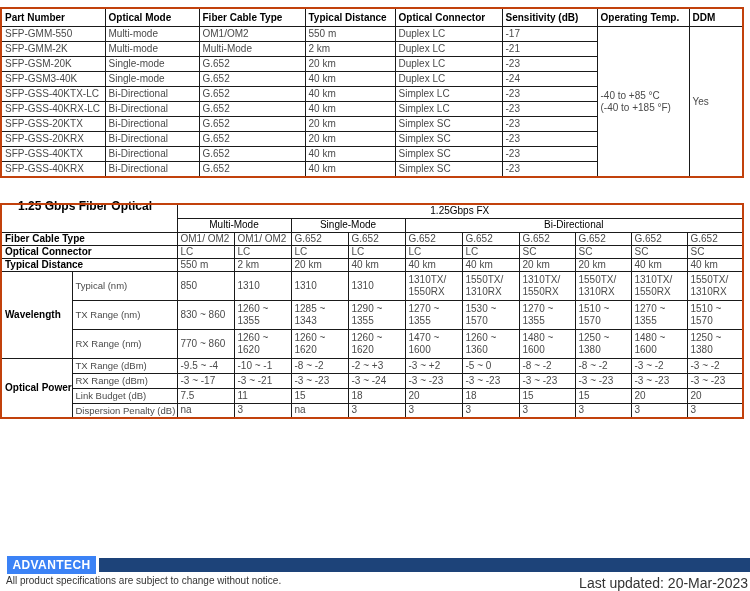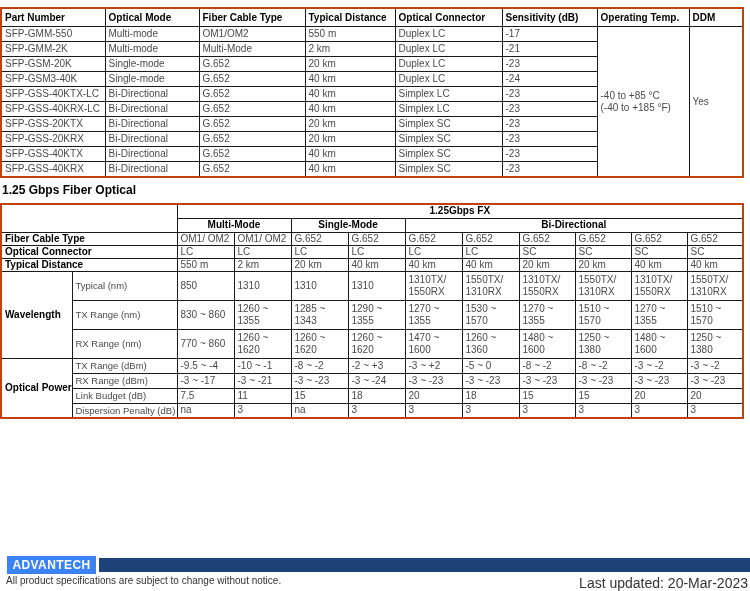--- a/index.html
+++ b/index.html
@@ -15,32 +15,32 @@
   .t2{top:203px;width:742px}
   td,th{
     border:1px solid #1a1a1a;font-size:10px;color:#4a4a4a;
     padding:0 3px;vertical-align:middle;text-align:left;line-height:1.18;
     overflow:hidden;
   }
   th{font-weight:bold;color:#000;height:17px;white-space:nowrap}
   .t1 td{height:14px;white-space:nowrap}
   .t1 td.merged{white-space:normal}
   .pre{white-space:pre-line !important}
-  .h-top,.h-mode{text-align:center;font-weight:bold;color:#000;white-space:nowrap}
+  .h-top,.h-mode{text-align:center;font-weight:normal;color:#000;white-space:nowrap}
   .row-label,.group-label{font-weight:bold;color:#000}
   .row-label{white-space:nowrap}
   .sub-label{white-space:nowrap;font-size:9.5px}
   .t2 tr.hdr{height:14px}
   .t2 tr.simple{height:13px}
   .t2 tr.simple td{white-space:nowrap}
   .t2 tr.tall{height:29px}
   .t2 tr.power{height:15px}
   .t2 tr.power td{white-space:nowrap}
   .sec-heading{
-    position:absolute;top:183px;left:2px;margin:0;
+    position:absolute;top:183px;left:2px;margin:16px;
     font-size:12px;font-weight:bold;color:#000;
   }
   .logo-box{
     position:absolute;left:7px;top:556px;width:89px;height:18px;
     color:#fff;display:flex;align-items:center;justify-content:center;
     font-weight:bold;font-size:12px;letter-spacing:.4px;
   }
   .footer-bar{position:absolute;left:99px;top:558px;width:651px;height:14px}
   .footer-note{position:absolute;left:6px;top:575px;font-size:10px;color:#333}
   .footer-date{position:absolute;right:2px;top:575px;font-size:14px;color:#333}

